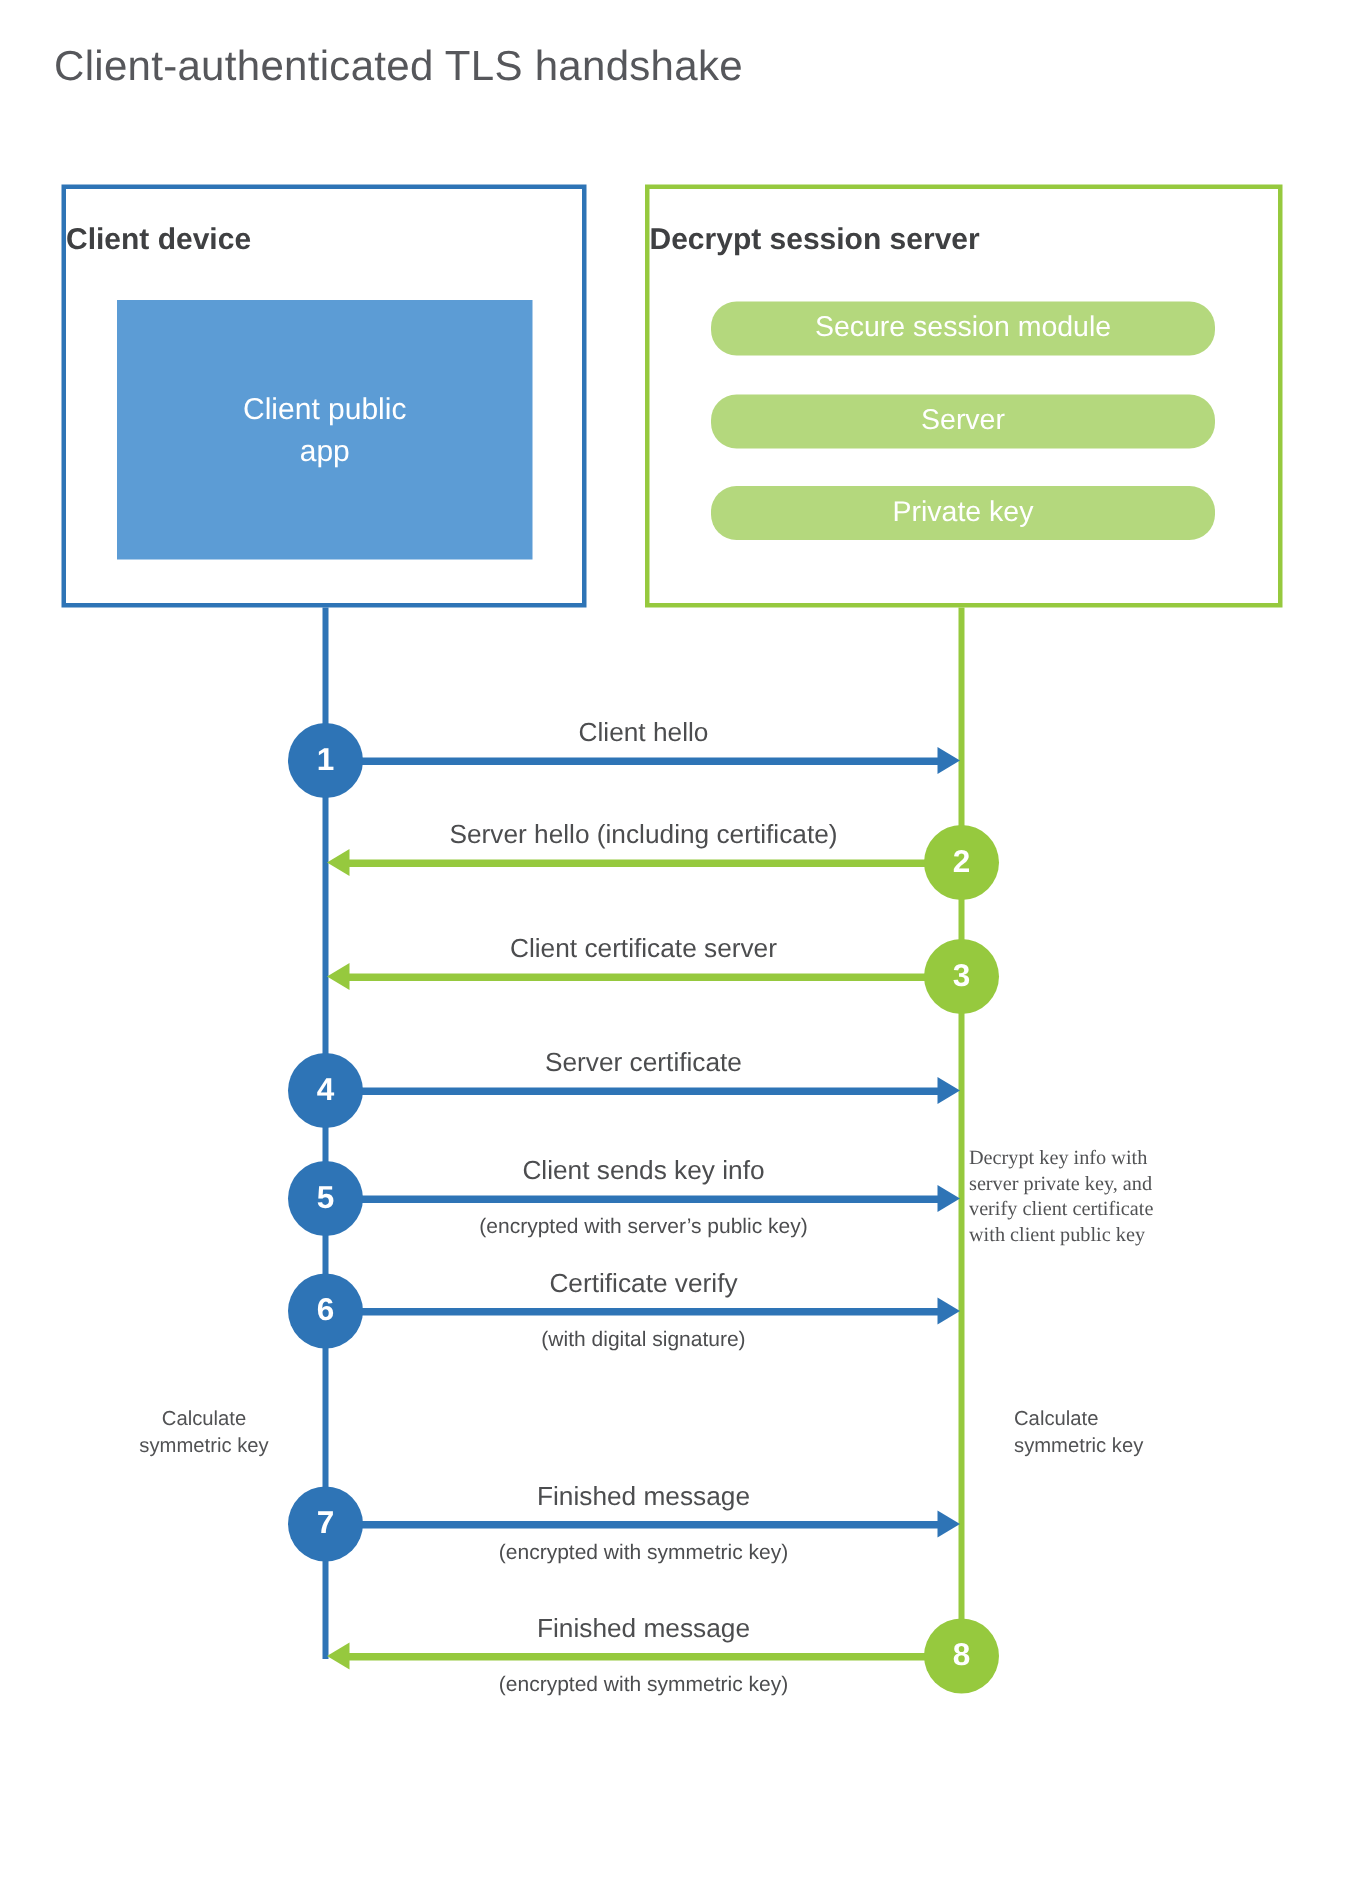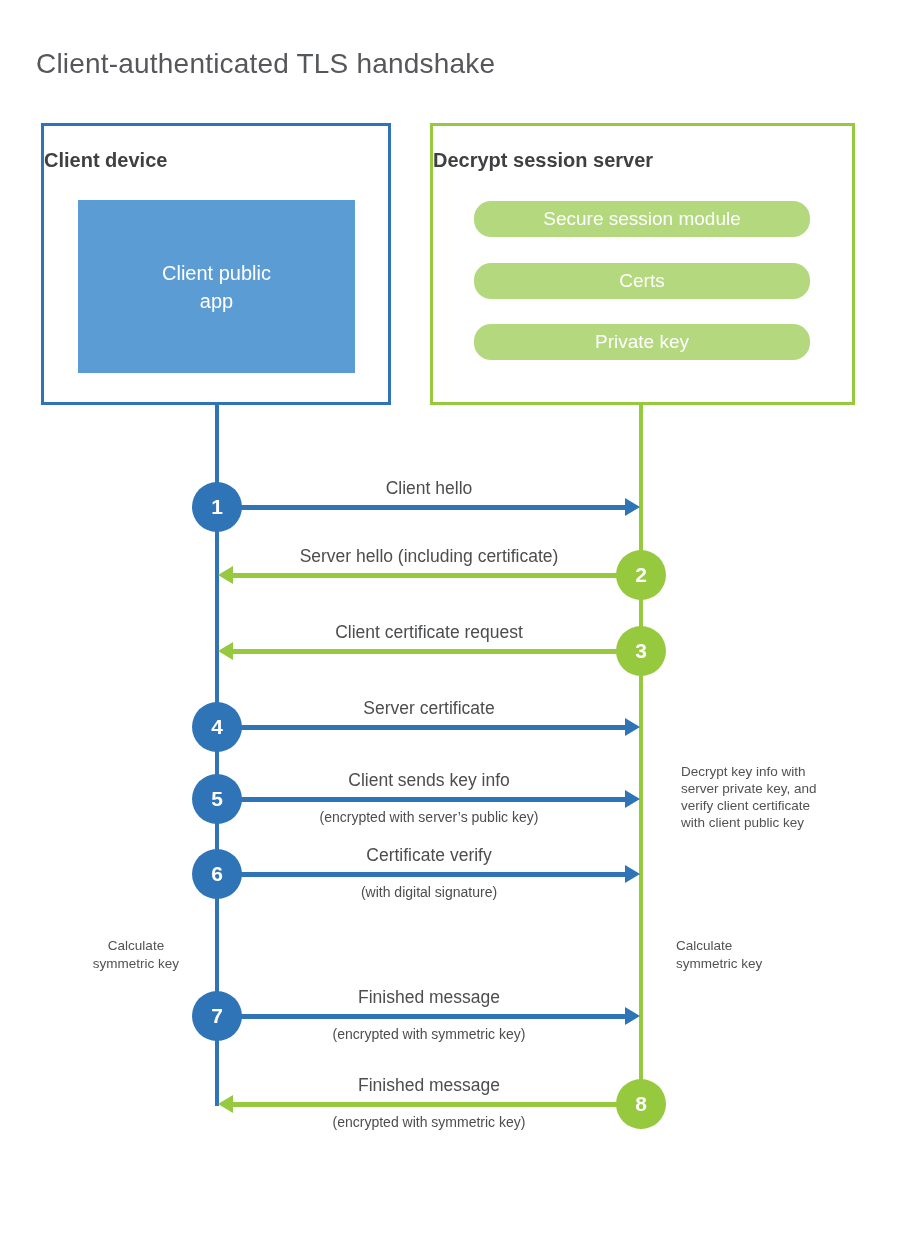--- a/index.html
+++ b/index.html
@@ -2,21 +2,21 @@
 <html style="--blue: #2e74b6; --blue_light: #5c9cd5; --green: #96c93e; --green_light: #b4d87d;"><head>
 <meta charset="utf-8">
 <style>
   html,body { margin:0; padding:0; background:#ffffff; }
   .canvas {
     position:relative; width:900px; height:1256px; background:#fff;
     font-family:"Liberation Sans", sans-serif; overflow:hidden;
   }
   .title {
     position:absolute; left:36px; top:28px;
-    font-size:28px; font-weight:300; color:#56575b; letter-spacing:.2px;margin-top:20px;
+    font-size:28px; font-weight:300; color:#56575b; letter-spacing:.2px;
   }
 
   
   .entity-box { position:absolute; top:123px; height:282px; background:#fff; box-sizing:border-box; }
   .client-box { left:41px;  width:350px; border:3px solid var(--blue,#2e74b6); }
   .server-box { left:430px; width:425px; border:3px solid var(--green,#96c93e); }
   .entity-title { margin-top:23px; text-align:left; font-size:20px; font-weight:700; color:#3f4042; }
 
   .client-app {
     position:absolute; left:78px; top:200px; width:277px; height:173px;
@@ -64,42 +64,42 @@
     position:absolute; left:217px; width:424px; top:-29px; height:20px;
     text-align:center; font-size:17.5px; color:#4c4d4f;
   }
   .step-sub {
     position:absolute; left:217px; width:424px; top:10px;
     text-align:center; font-size:14px; color:#4c4d4f;
   }
 
   
   .side-note { position:absolute; font-size:13.5px; line-height:17px; color:#515254; white-space:pre-line; }
-  .note-decrypt { left:681px; top:763px; }
+  .note-decrypt { left:646px; top:763px;font-family:Liberation Serif, serif; }
   .calc-left  { left:76px;  top:937px; width:120px; text-align:center; line-height:17.5px; }
   .calc-right { left:676px; top:937px; line-height:17.5px; }
 </style>
 </head>
 <body>
 
 <div class="canvas">
 
   <div class="title">Client-authenticated TLS handshake</div>
 
   <div class="entity-box client-box">
     <div class="entity-title">Client device</div>
   </div>
   <div class="client-app">Client public
 app</div>
 
   <div class="entity-box server-box">
     <div class="entity-title">Decrypt session server</div>
   </div>
   <div class="server-bar" style="top:201px">Secure session module</div>
-  <div class="server-bar" style="top:263px">Certs</div>
+  <div class="server-bar" style="top:263px">Server</div>
   <div class="server-bar" style="top:324px">Private key</div>
 
   <div class="v-line blue"></div>
   <div class="v-line green"></div>
 
   <div class="step" style="top:507px">
     <div class="h-arrow blue right"></div>
     <div class="step-label">Client hello</div>
     <div class="step-sub"></div>
     <div class="circle blue">1</div>
@@ -107,21 +107,21 @@
 
   <div class="step" style="top:575px">
     <div class="h-arrow green left"></div>
     <div class="step-label">Server hello (including certificate)</div>
     <div class="step-sub"></div>
     <div class="circle green">2</div>
   </div>
 
   <div class="step" style="top:651px">
     <div class="h-arrow green left"></div>
-    <div class="step-label">Client certificate request</div>
+    <div class="step-label">Client certificate server</div>
     <div class="step-sub"></div>
     <div class="circle green">3</div>
   </div>
 
   <div class="step" style="top:727px">
     <div class="h-arrow blue right"></div>
     <div class="step-label">Server certificate</div>
     <div class="step-sub"></div>
     <div class="circle blue">4</div>
   </div>

